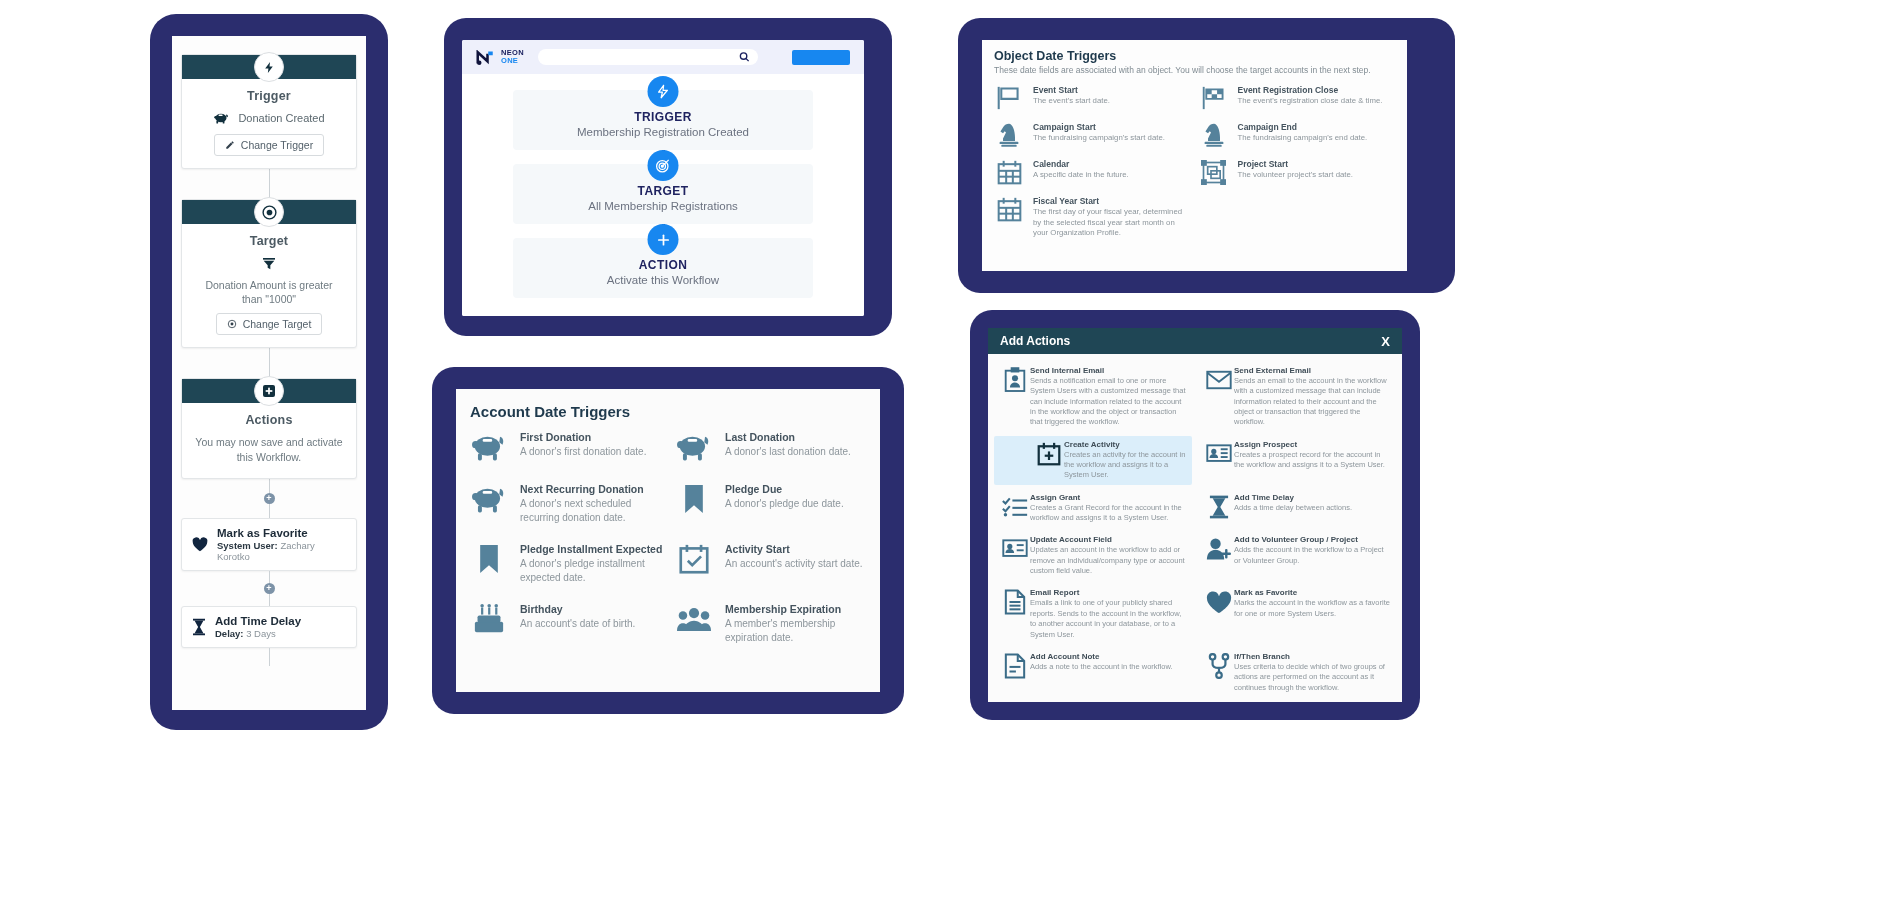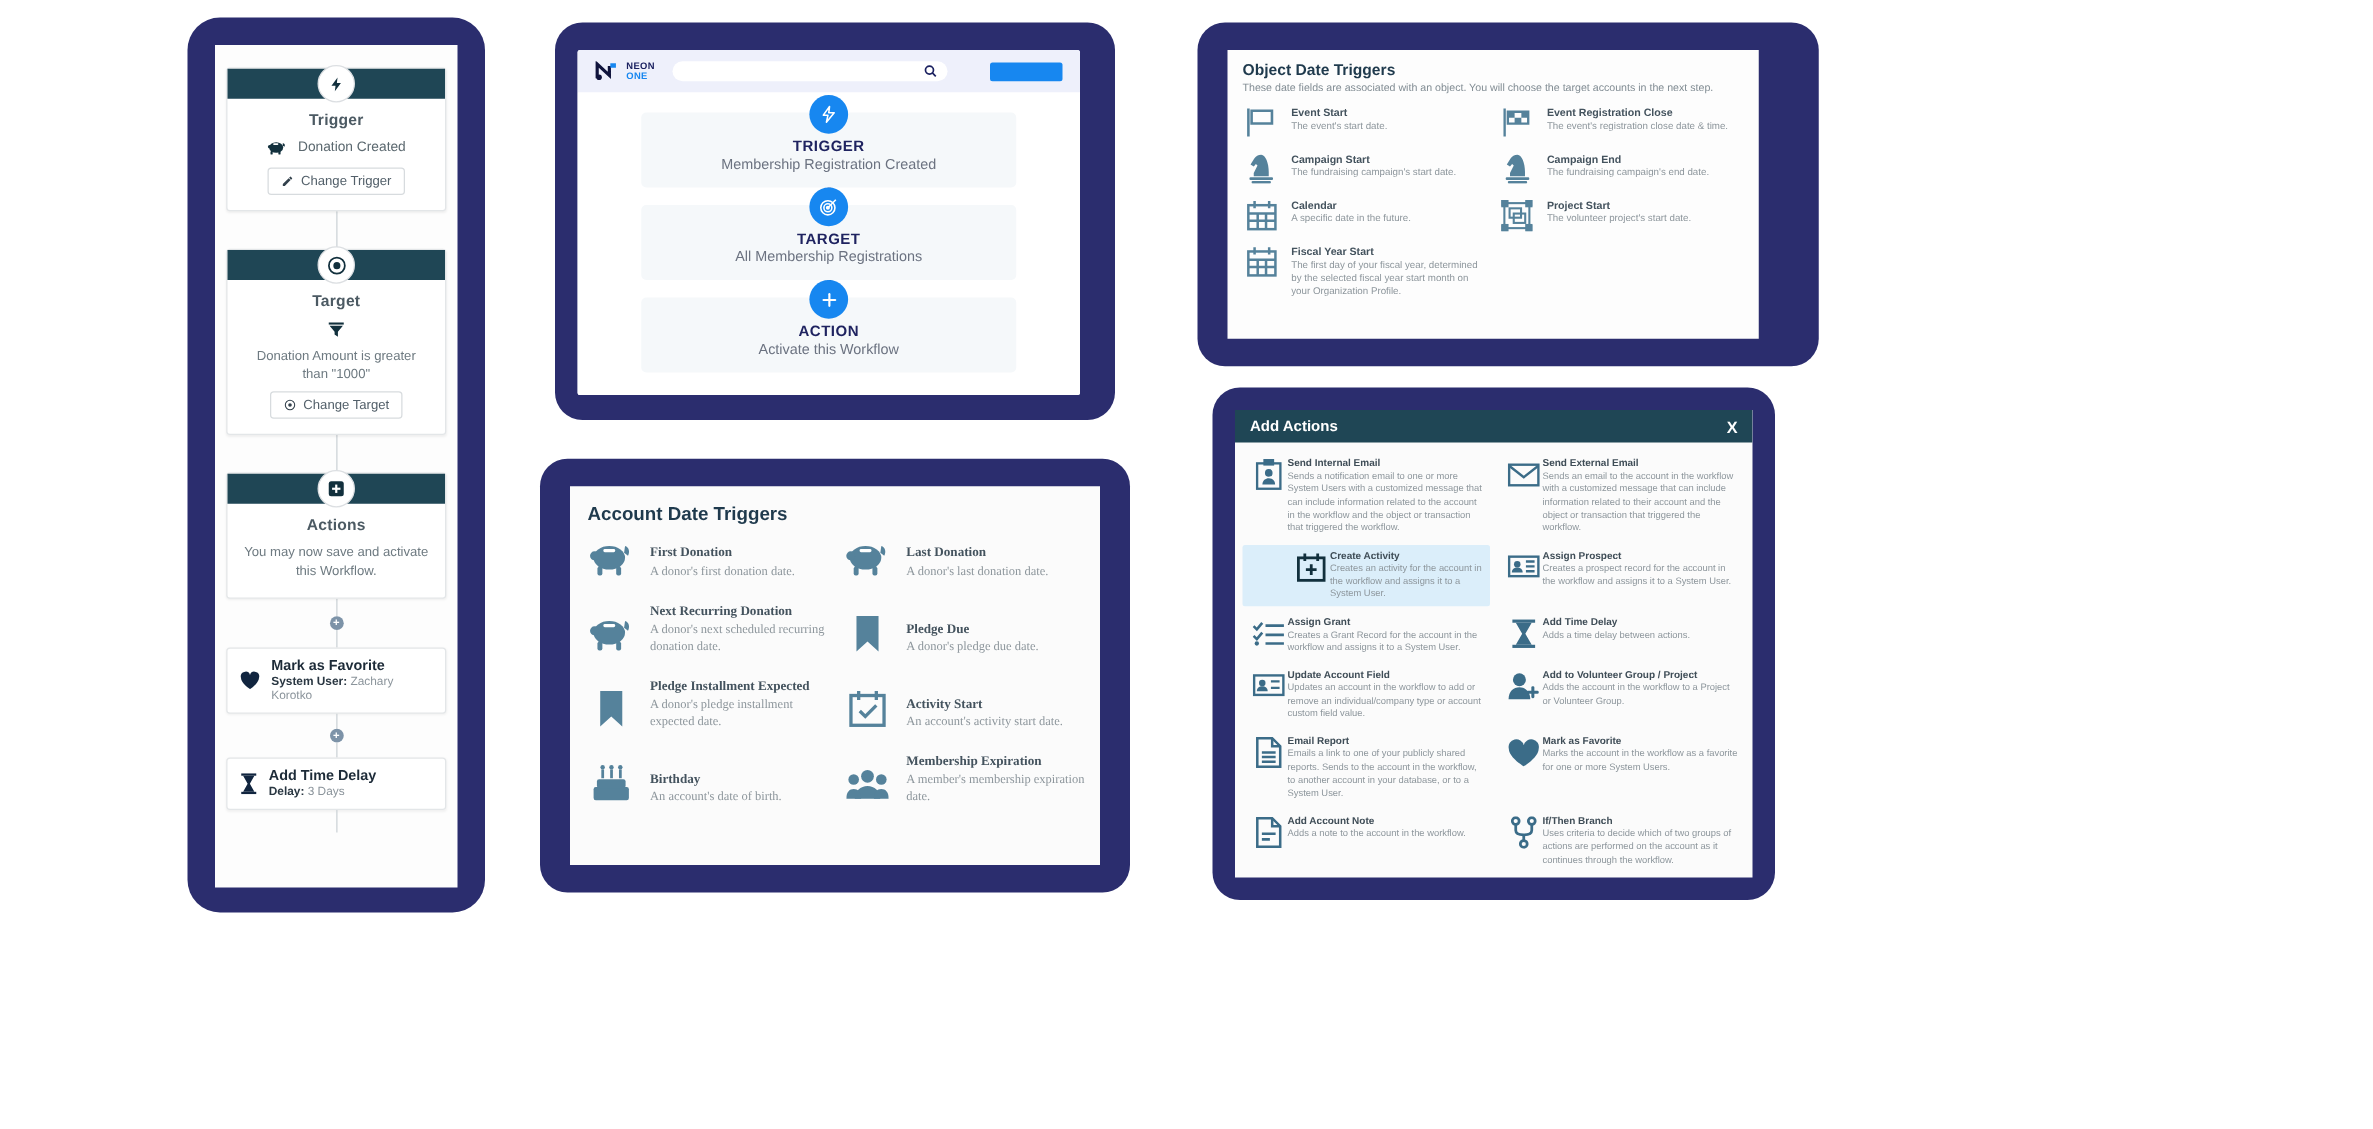--- a/index.html
+++ b/index.html
@@ -92,21 +92,21 @@
   .action-item .ai-sub { font-size: 9.5px; color: #8b949b; margin-top: 1px; }
   .action-item .ai-sub b { color: #2a3742; }
 
   
   #neon-panel { left: 444px; top: 18px; width: 448px; height: 318px; }
   #neon-inner { left: 18px; top: 22px; right: 28px; bottom: 20px; border-radius: 2px; }
   #neon-header {
     height: 34px; background: #eef0fb;
     display: flex; align-items: center; padding: 0 14px; gap: 14px;
   }
-  .neon-logo { display: flex; gap: 5px; }
+  .neon-logo { display: flex; align-items: center; gap: 5px; }
   .neon-logo-txt { font-size: 7.5px; font-weight: bold; color: #1b2160; line-height: 1.05; letter-spacing: .3px;}
   .neon-search {
     flex: 0 0 220px; height: 16px; background: #fff; border-radius: 8px;
     position: relative;
   }
   .neon-search .s-ico { position: absolute; right: 8px; top: 50%; transform: translateY(-50%); color:#1b2160;}
   .neon-cta {
     width: 58px; height: 15px; background: #1787f0; border-radius: 2px; margin-left: auto;
   }
   #neon-body { padding: 16px 0 0; background: #fff; height: calc(100% - 34px); }
@@ -129,21 +129,21 @@
   #acct-panel { left: 432px; top: 367px; width: 472px; height: 347px; }
   #acct-inner { left: 24px; top: 22px; right: 24px; bottom: 22px; background: #fbfbfb; }
   .sec-title-dark {
     font-size: 15px; font-weight: bold; color: #1f3a4d;
     padding: 14px 14px 10px;
   }
   .trig-grid {
     display: grid; grid-template-columns: 1fr 1fr;
     gap: 18px 10px; padding: 0 12px;
   }
-  .trig-item { display: flex; gap: 10px; align-items: flex-end; font-family: Liberation Serif, serif; }
+  .trig-item { display: flex; gap: 10px; align-items: flex-start; }
   .trig-ico { flex: 0 0 42px; height: 34px; display:flex; align-items:center; justify-content:center; color: #55829b; }
   .trig-txt { padding-top: 1px; }
   .trig-name { font-size: 10.5px; font-weight: bold; color: #44535e; line-height: 1.25; }
   .trig-desc { font-size: 10px; color: #8d969c; line-height: 1.35; margin-top: 1px; }
 
   
   #obj-panel { left: 958px; top: 18px; width: 497px; height: 275px; }
   #obj-inner { left: 24px; top: 22px; right: 48px; bottom: 22px; background: #fdfdfd; }
   .obj-head { padding: 9px 12px 2px; }
   .obj-title { font-size: 12.5px; font-weight: bold; color: #1f3a4d; }

